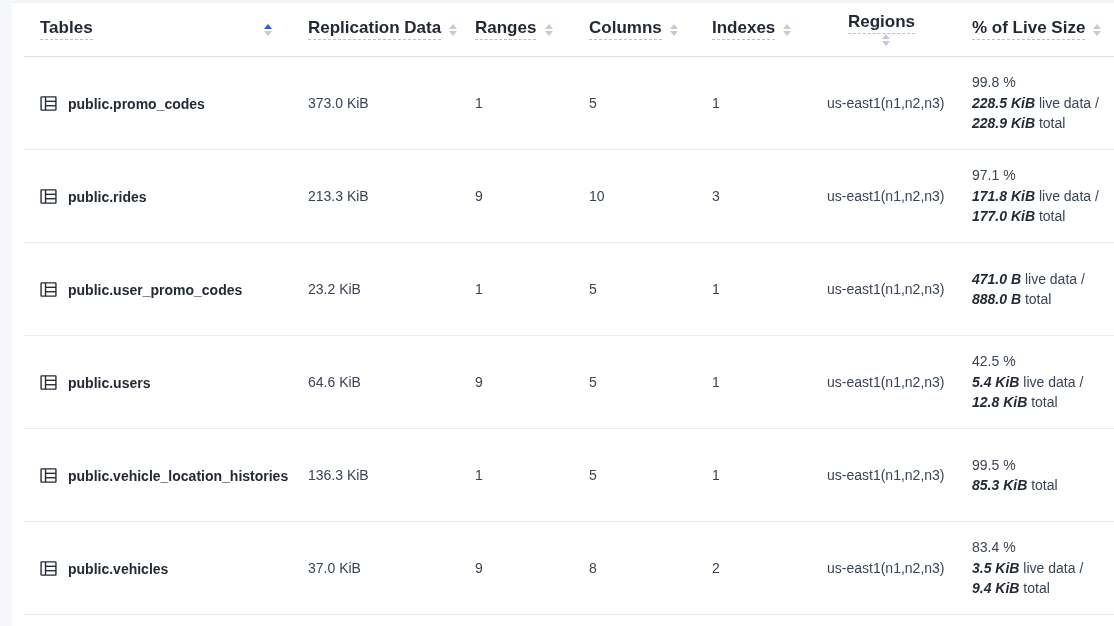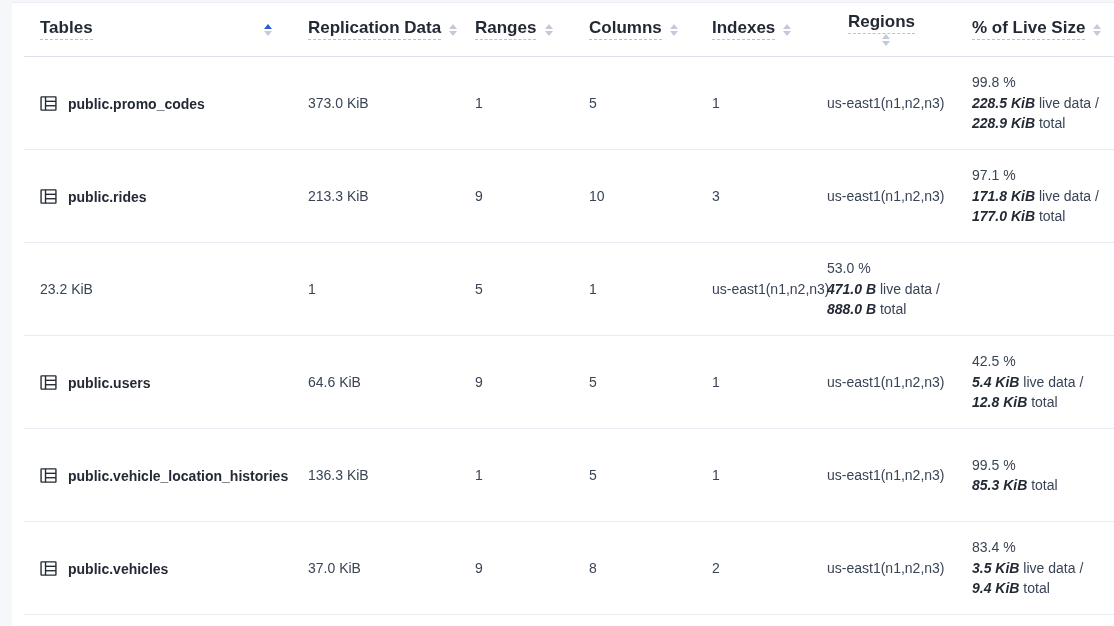--- a/index.html
+++ b/index.html
@@ -203,27 +203,37 @@
     <div class="td">10</div>
     <div class="td">3</div>
     <div class="td">us-east1(n1,n2,n3)</div>
     <div class="td td-live">
       <div>97.1 %</div>
       <div><span class="b">171.8 KiB</span> <span>live data /</span></div>
       <div><span class="b">177.0 KiB</span> <span>total</span></div>
     </div>
   </div>
         <div class="tr">
+    <div class="td td-name">
+      <span class="tbl-icon">
+        <svg width="17" height="17" viewBox="0 0 16 16" fill="none" stroke="#242a35" stroke-width="1.3">
+          <rect x="1" y="1.8" width="14" height="12.4" rx="0.5"></rect>
+          <path d="M5.2 1.8 L5.2 14.2"></path>
+          <path d="M5.2 5.95 L15 5.95"></path>
+          <path d="M5.2 10.1 L15 10.1"></path>
+        </svg>
+      </span>
+      <span class="name">public.user_promo_codes</span>
+    </div>
     <div class="td">23.2 KiB</div>
     <div class="td">1</div>
     <div class="td">5</div>
     <div class="td">1</div>
     <div class="td">us-east1(n1,n2,n3)</div>
     <div class="td td-live">
-      <div>53.0 %</div>
       <div><span class="b">471.0 B</span> <span>live data /</span></div>
       <div><span class="b">888.0 B</span> <span>total</span></div>
     </div>
   </div>
         <div class="tr">
     <div class="td td-name">
       <span class="tbl-icon">
         <svg width="17" height="17" viewBox="0 0 16 16" fill="none" stroke="#242a35" stroke-width="1.3">
           <rect x="1" y="1.8" width="14" height="12.4" rx="0.5"></rect>
           <path d="M5.2 1.8 L5.2 14.2"></path>

